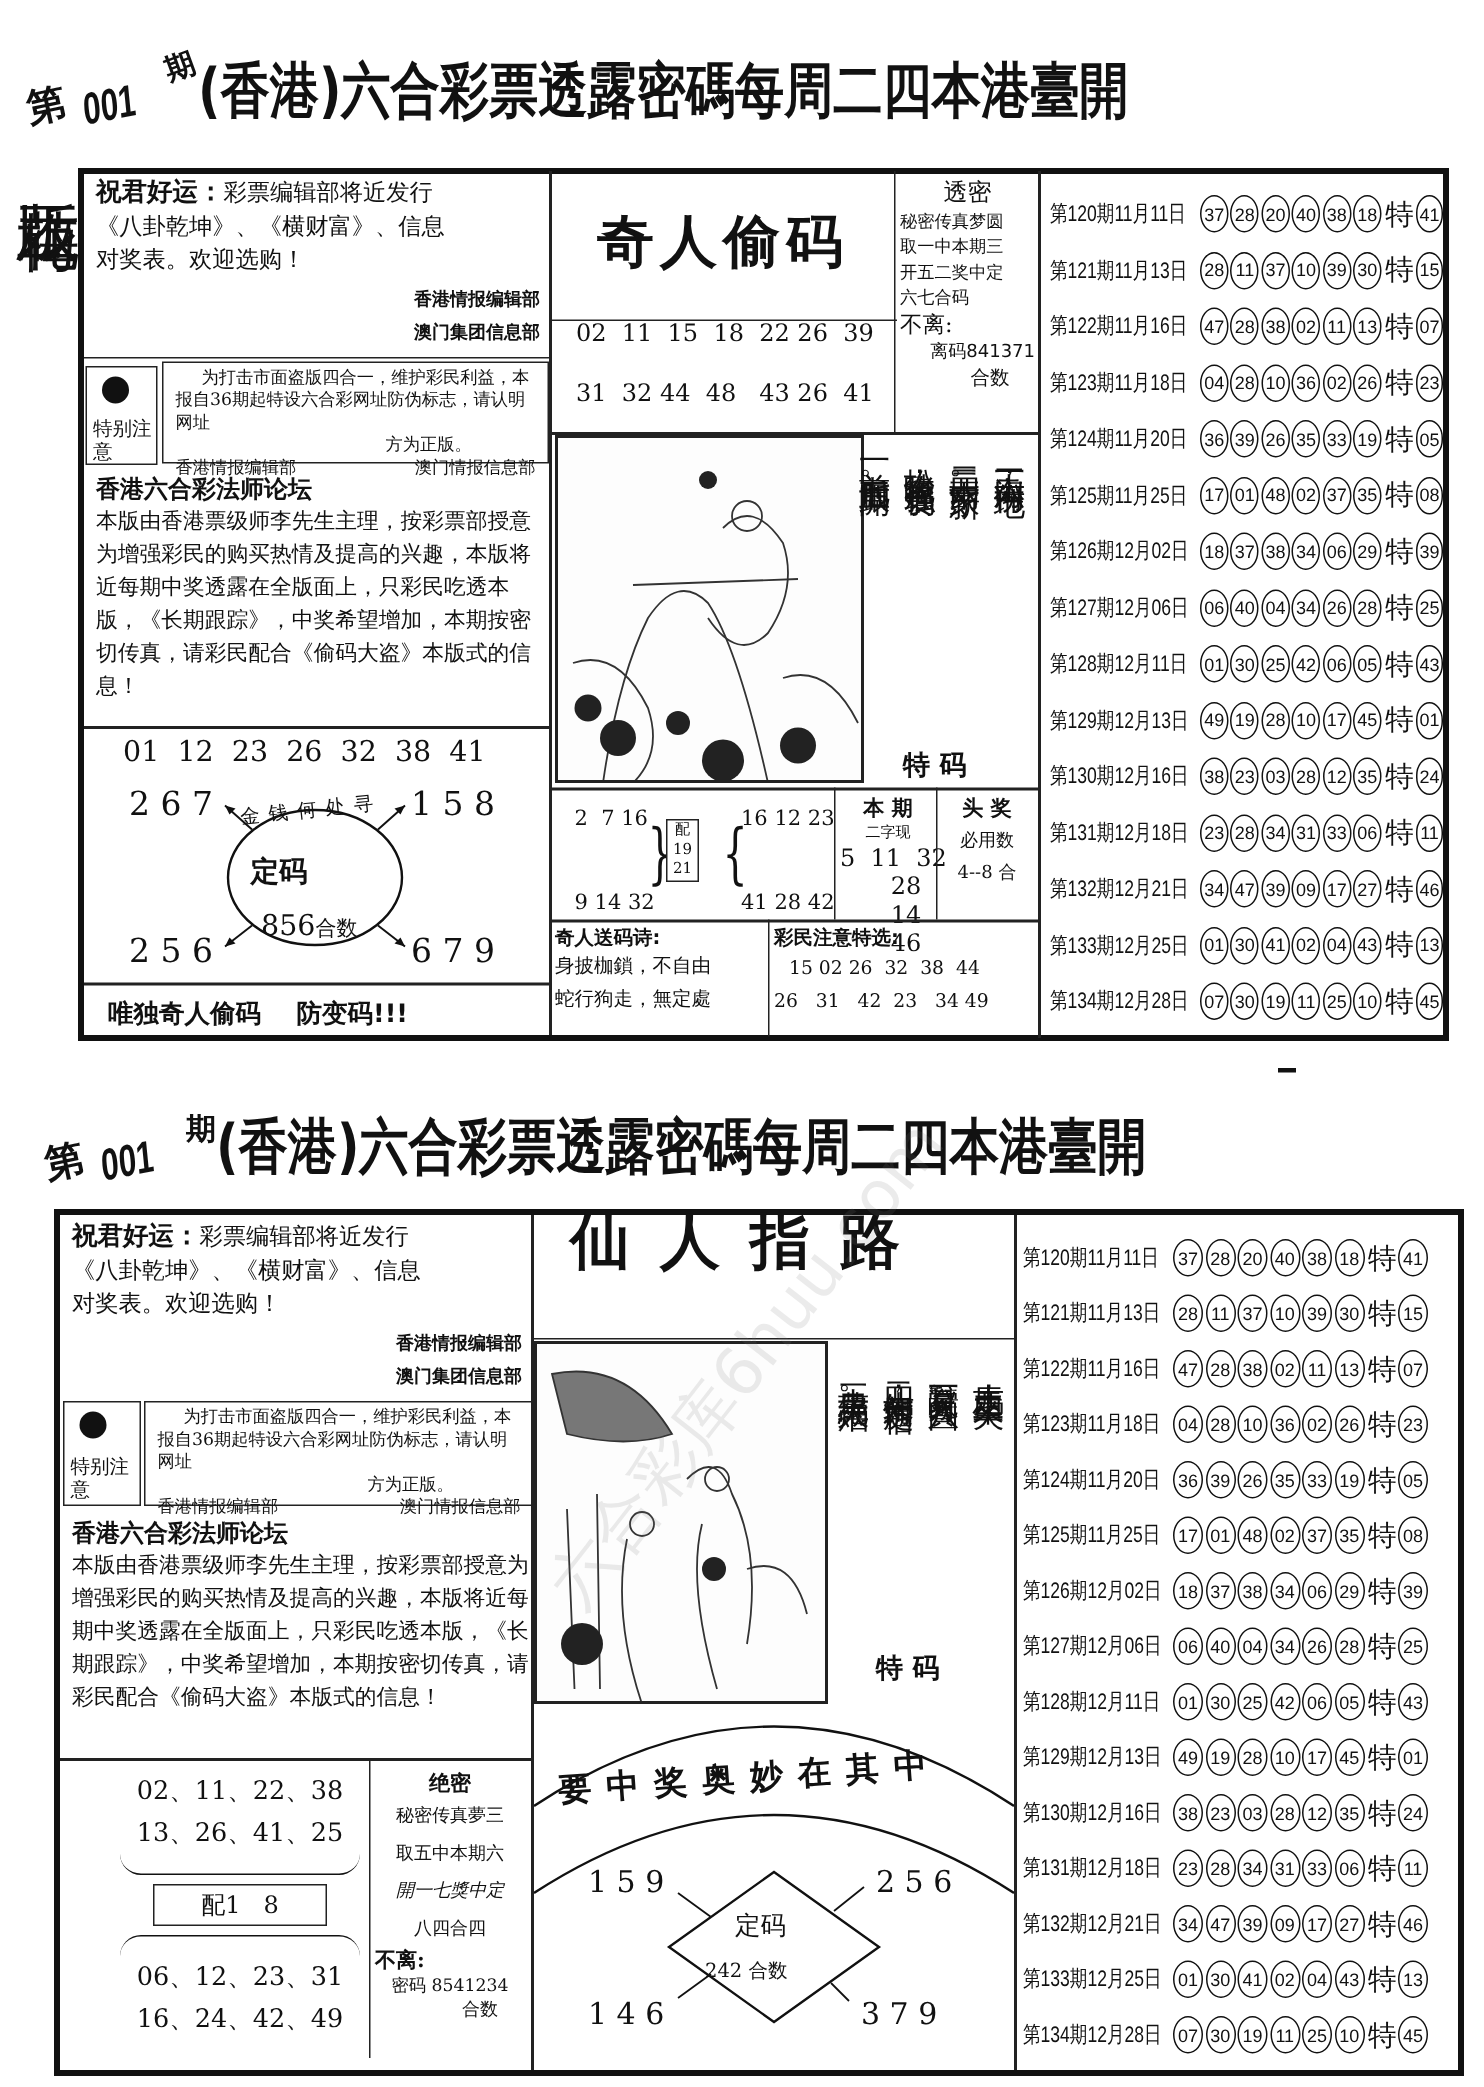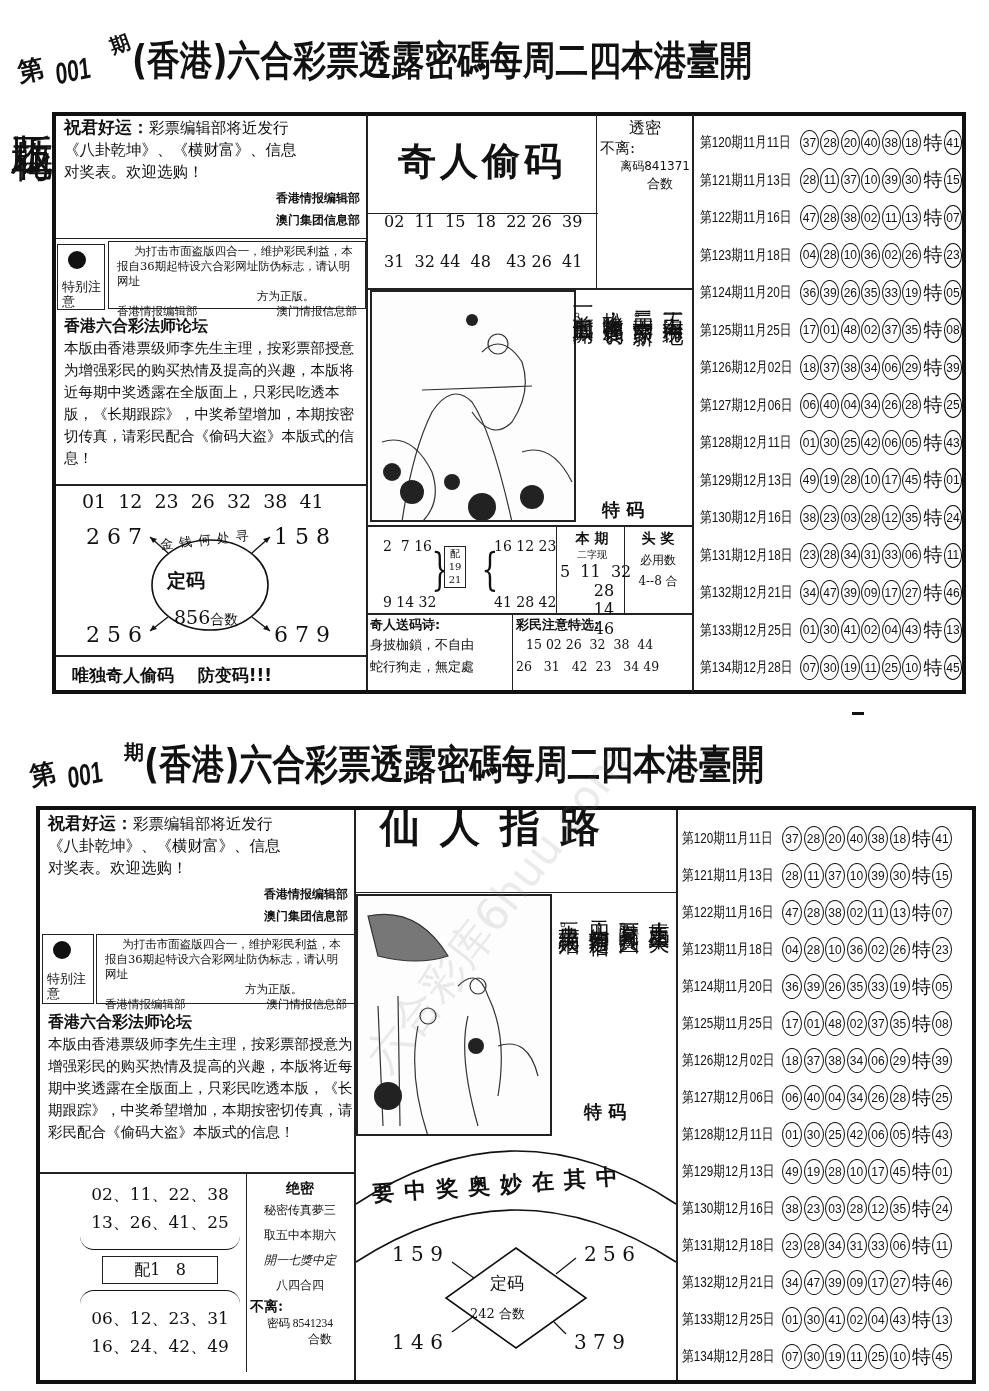--- a/index.html
+++ b/index.html
@@ -93,20 +93,26 @@
 
 <div class="abs" style="left:366px; top:114px; height:576px; border-left:2px solid #222;"></div>
 <div class="abs big-heading" style="left:398px; top:136px; font-size:38px; letter-spacing:4px;">奇人偷码</div>
 <div class="abs" style="left:596px; top:114px; height:176px; border-left:1.5px solid #222;"></div>
 <div class="abs" style="left:366px; top:213px; width:232px; border-top:1.5px solid #222;"></div>
 <div class="abs" style="left:384px; top:212px; font-size:16px; white-space:pre;">02  11  15  18  22 26  39</div>
 <div class="abs" style="left:384px; top:252px; font-size:16px; white-space:pre;">31  32 44  48   43 26  41</div>
 
 <div class="abs" style="left:600px; top:118px; width:90px;">
   <div style="text-align:center; font-size:16px;">透密</div>
+  <div style="font-size:11.5px; line-height:17px;">
+    <div>秘密传真梦圆</div>
+    <div>取一中本期三</div>
+    <div>开五二奖中定</div>
+    <div>六七合码</div>
+  </div>
   <div style="font-size:15px;">不离:</div>
   <div class="sans" style="font-size:12px; text-align:right;">离码841371</div>
   <div style="font-size:13px; text-align:center; padding-left:30px;">合数</div>
 </div>
 <div class="abs" style="left:366px; top:288px; width:326px; border-top:2px solid #222;"></div>
 
 <div class="illus" style="left:370px; top:290px; width:206px; height:232px;">
   <svg width="206" height="232">
     <g stroke="#333" fill="none" stroke-width="1.2">
       <path d="M30 230 Q40 160 60 120 Q80 90 100 110 Q120 140 140 230"></path>
@@ -386,21 +392,21 @@
   <div style="font-size:17px; line-height:28px;">16、24、42、49</div>
 </div>
 <div class="abs" style="left:246px; top:1172px; height:200px; border-left:1.5px solid #222;"></div>
 <div class="abs" style="left:250px; top:1180px; width:100px; text-align:center;">
   <div class="bold" style="font-size:14px;">绝密</div>
   <div style="font-size:12px; line-height:25px;">秘密传真夢三</div>
   <div style="font-size:12px; line-height:25px;">取五中本期六</div>
   <div style="font-size:12px; line-height:25px;font-style:italic;">開一七獎中定</div>
   <div style="font-size:12px; line-height:25px;">八四合四</div>
   <div class="bold" style="font-size:14px; text-align:left;">不离:</div>
-  <div style="font-size:11.5px;font-family:Liberation Serif, serif;">密码 8541234</div>
+  <div style="font-size:11.5px;">密码 8541234</div>
   <div style="font-size:12px; padding-left:40px;">合数</div>
 </div>
 <div class="abs" style="left:354px; top:810px; height:570px; border-left:2px solid #222;"></div>
 
 <div class="abs big-heading" style="left:380px; top:800px; font-size:40px; letter-spacing:20px;text-align:right;">仙人指路</div>
 <div class="abs" style="left:354px; top:892px; width:322px; border-top:1.5px solid #222;"></div>
 <div class="illus" style="left:356px; top:894px; width:196px; height:242px;">
   <svg width="196" height="242">
     <g stroke="#333" fill="none" stroke-width="1.2">
       <path d="M10 20 Q60 10 90 60 Q60 70 20 60 Z" fill="#777"></path>

